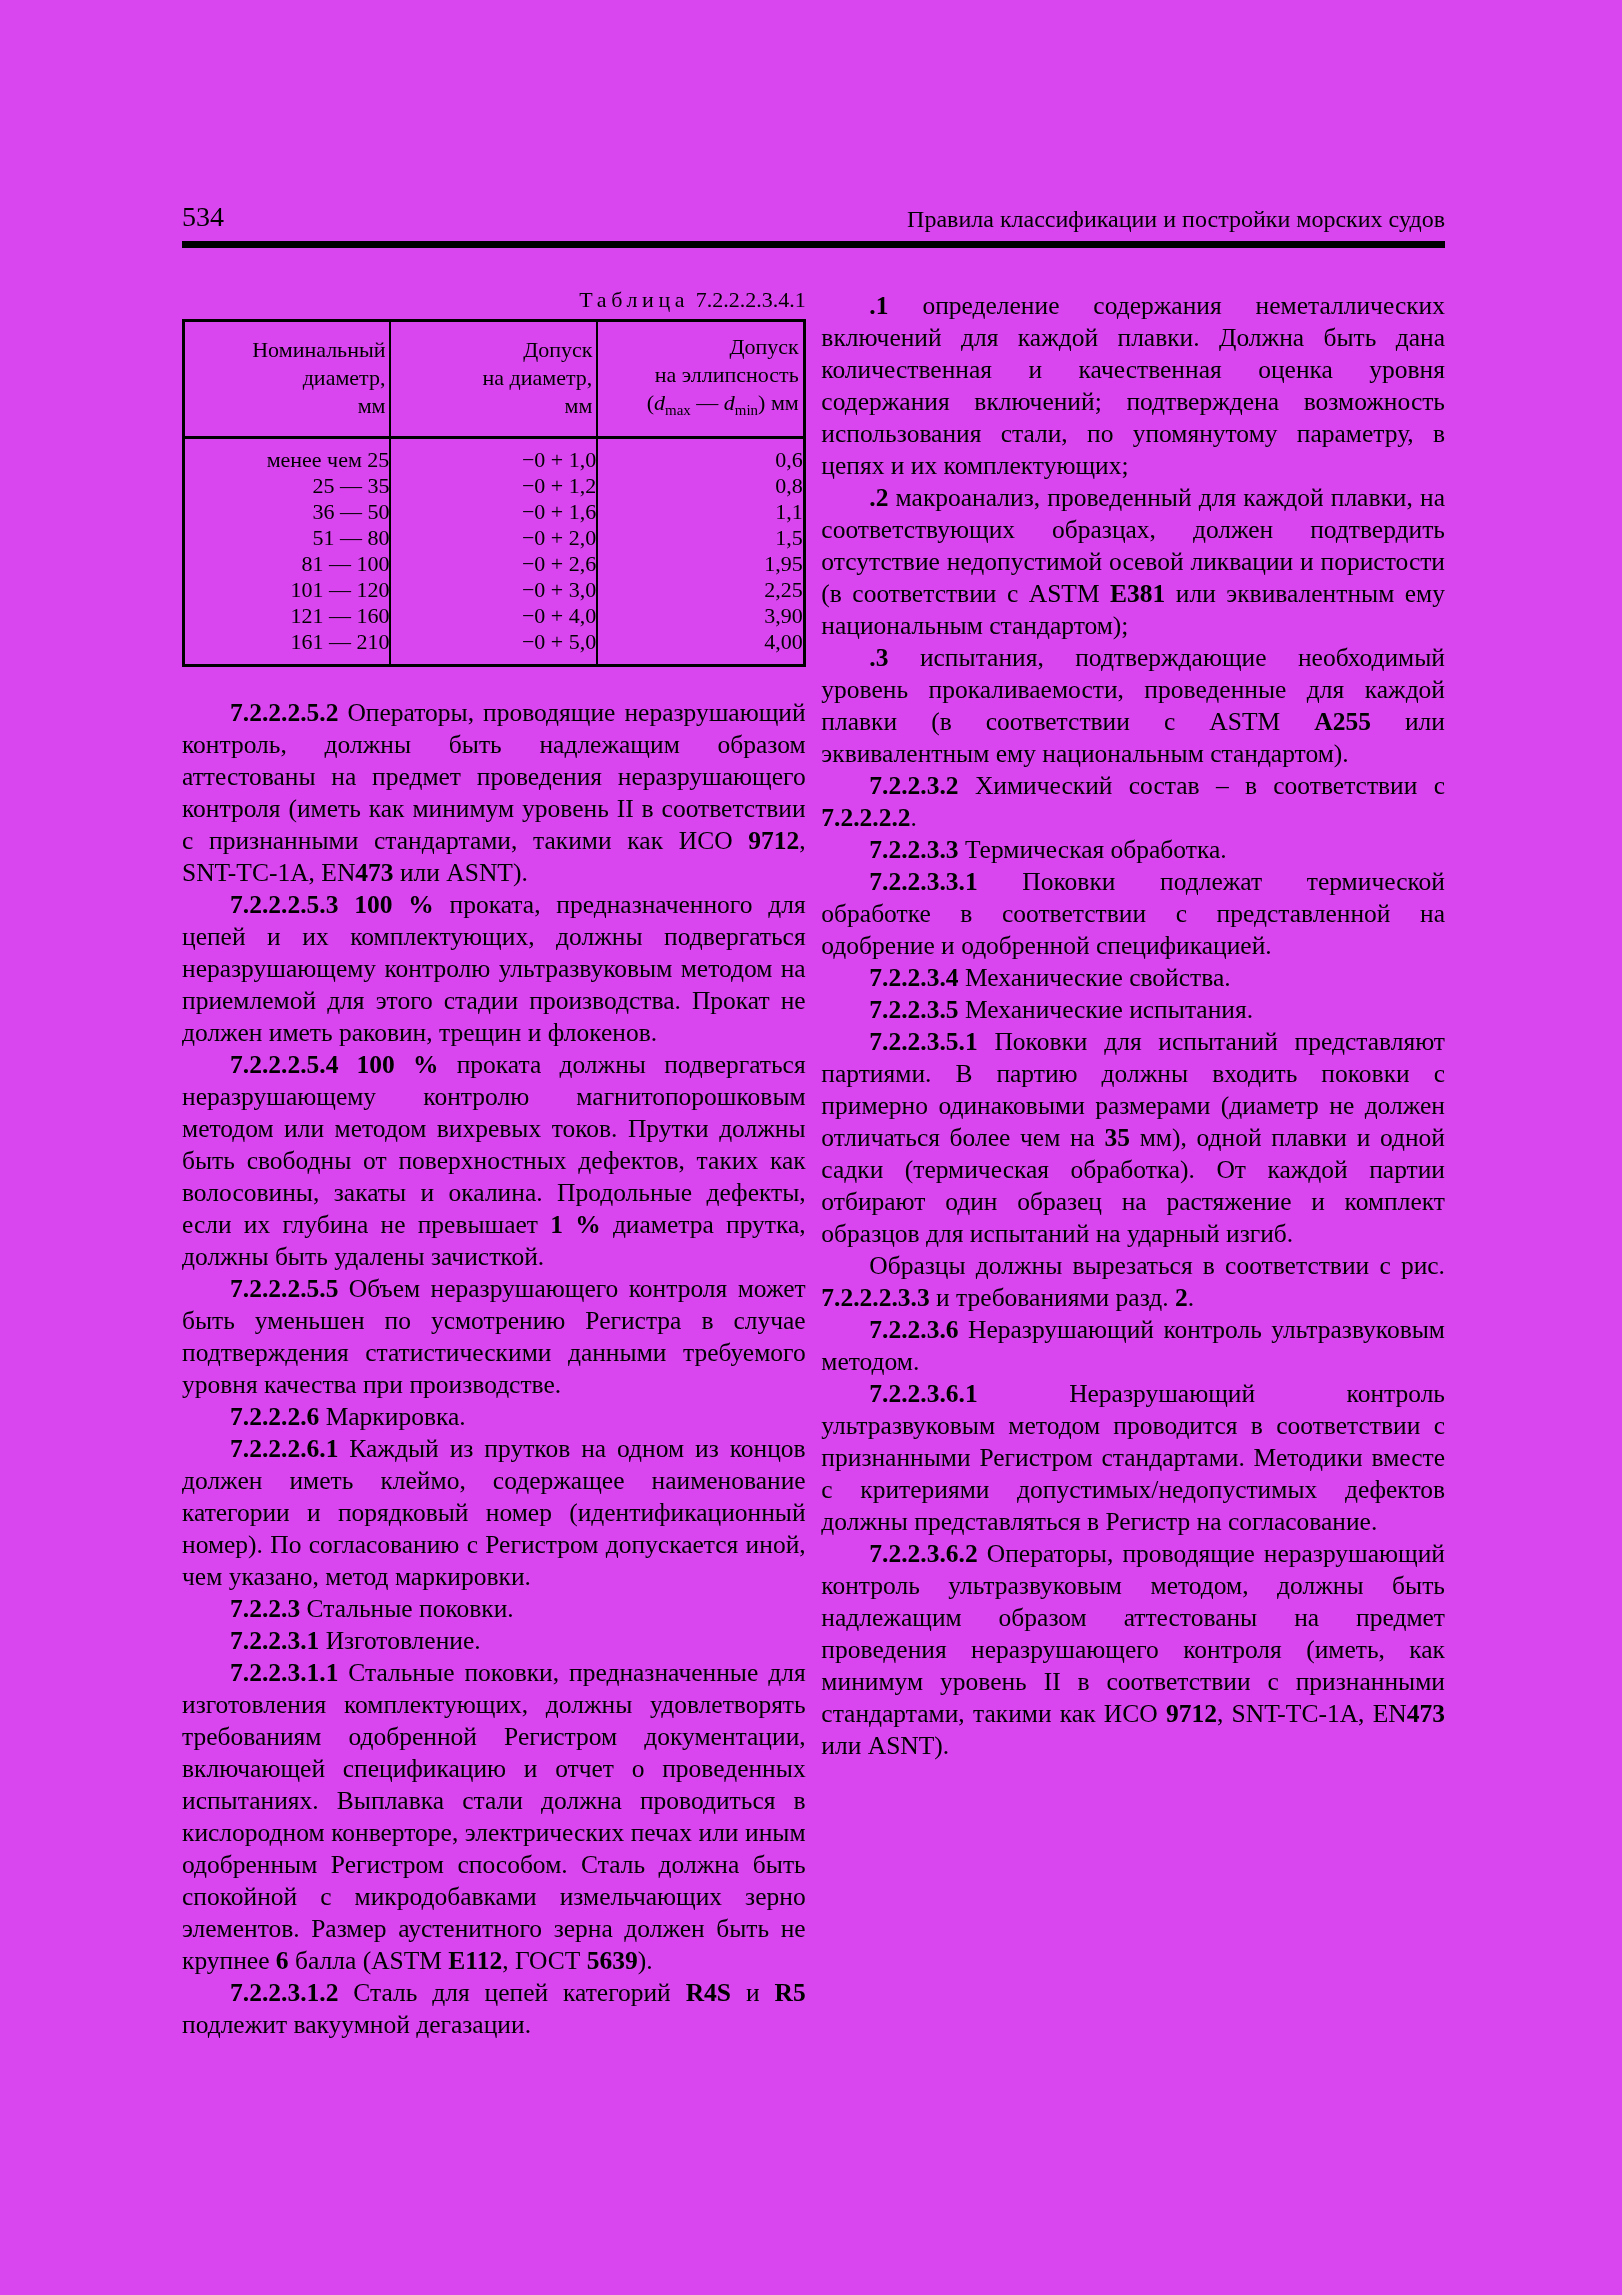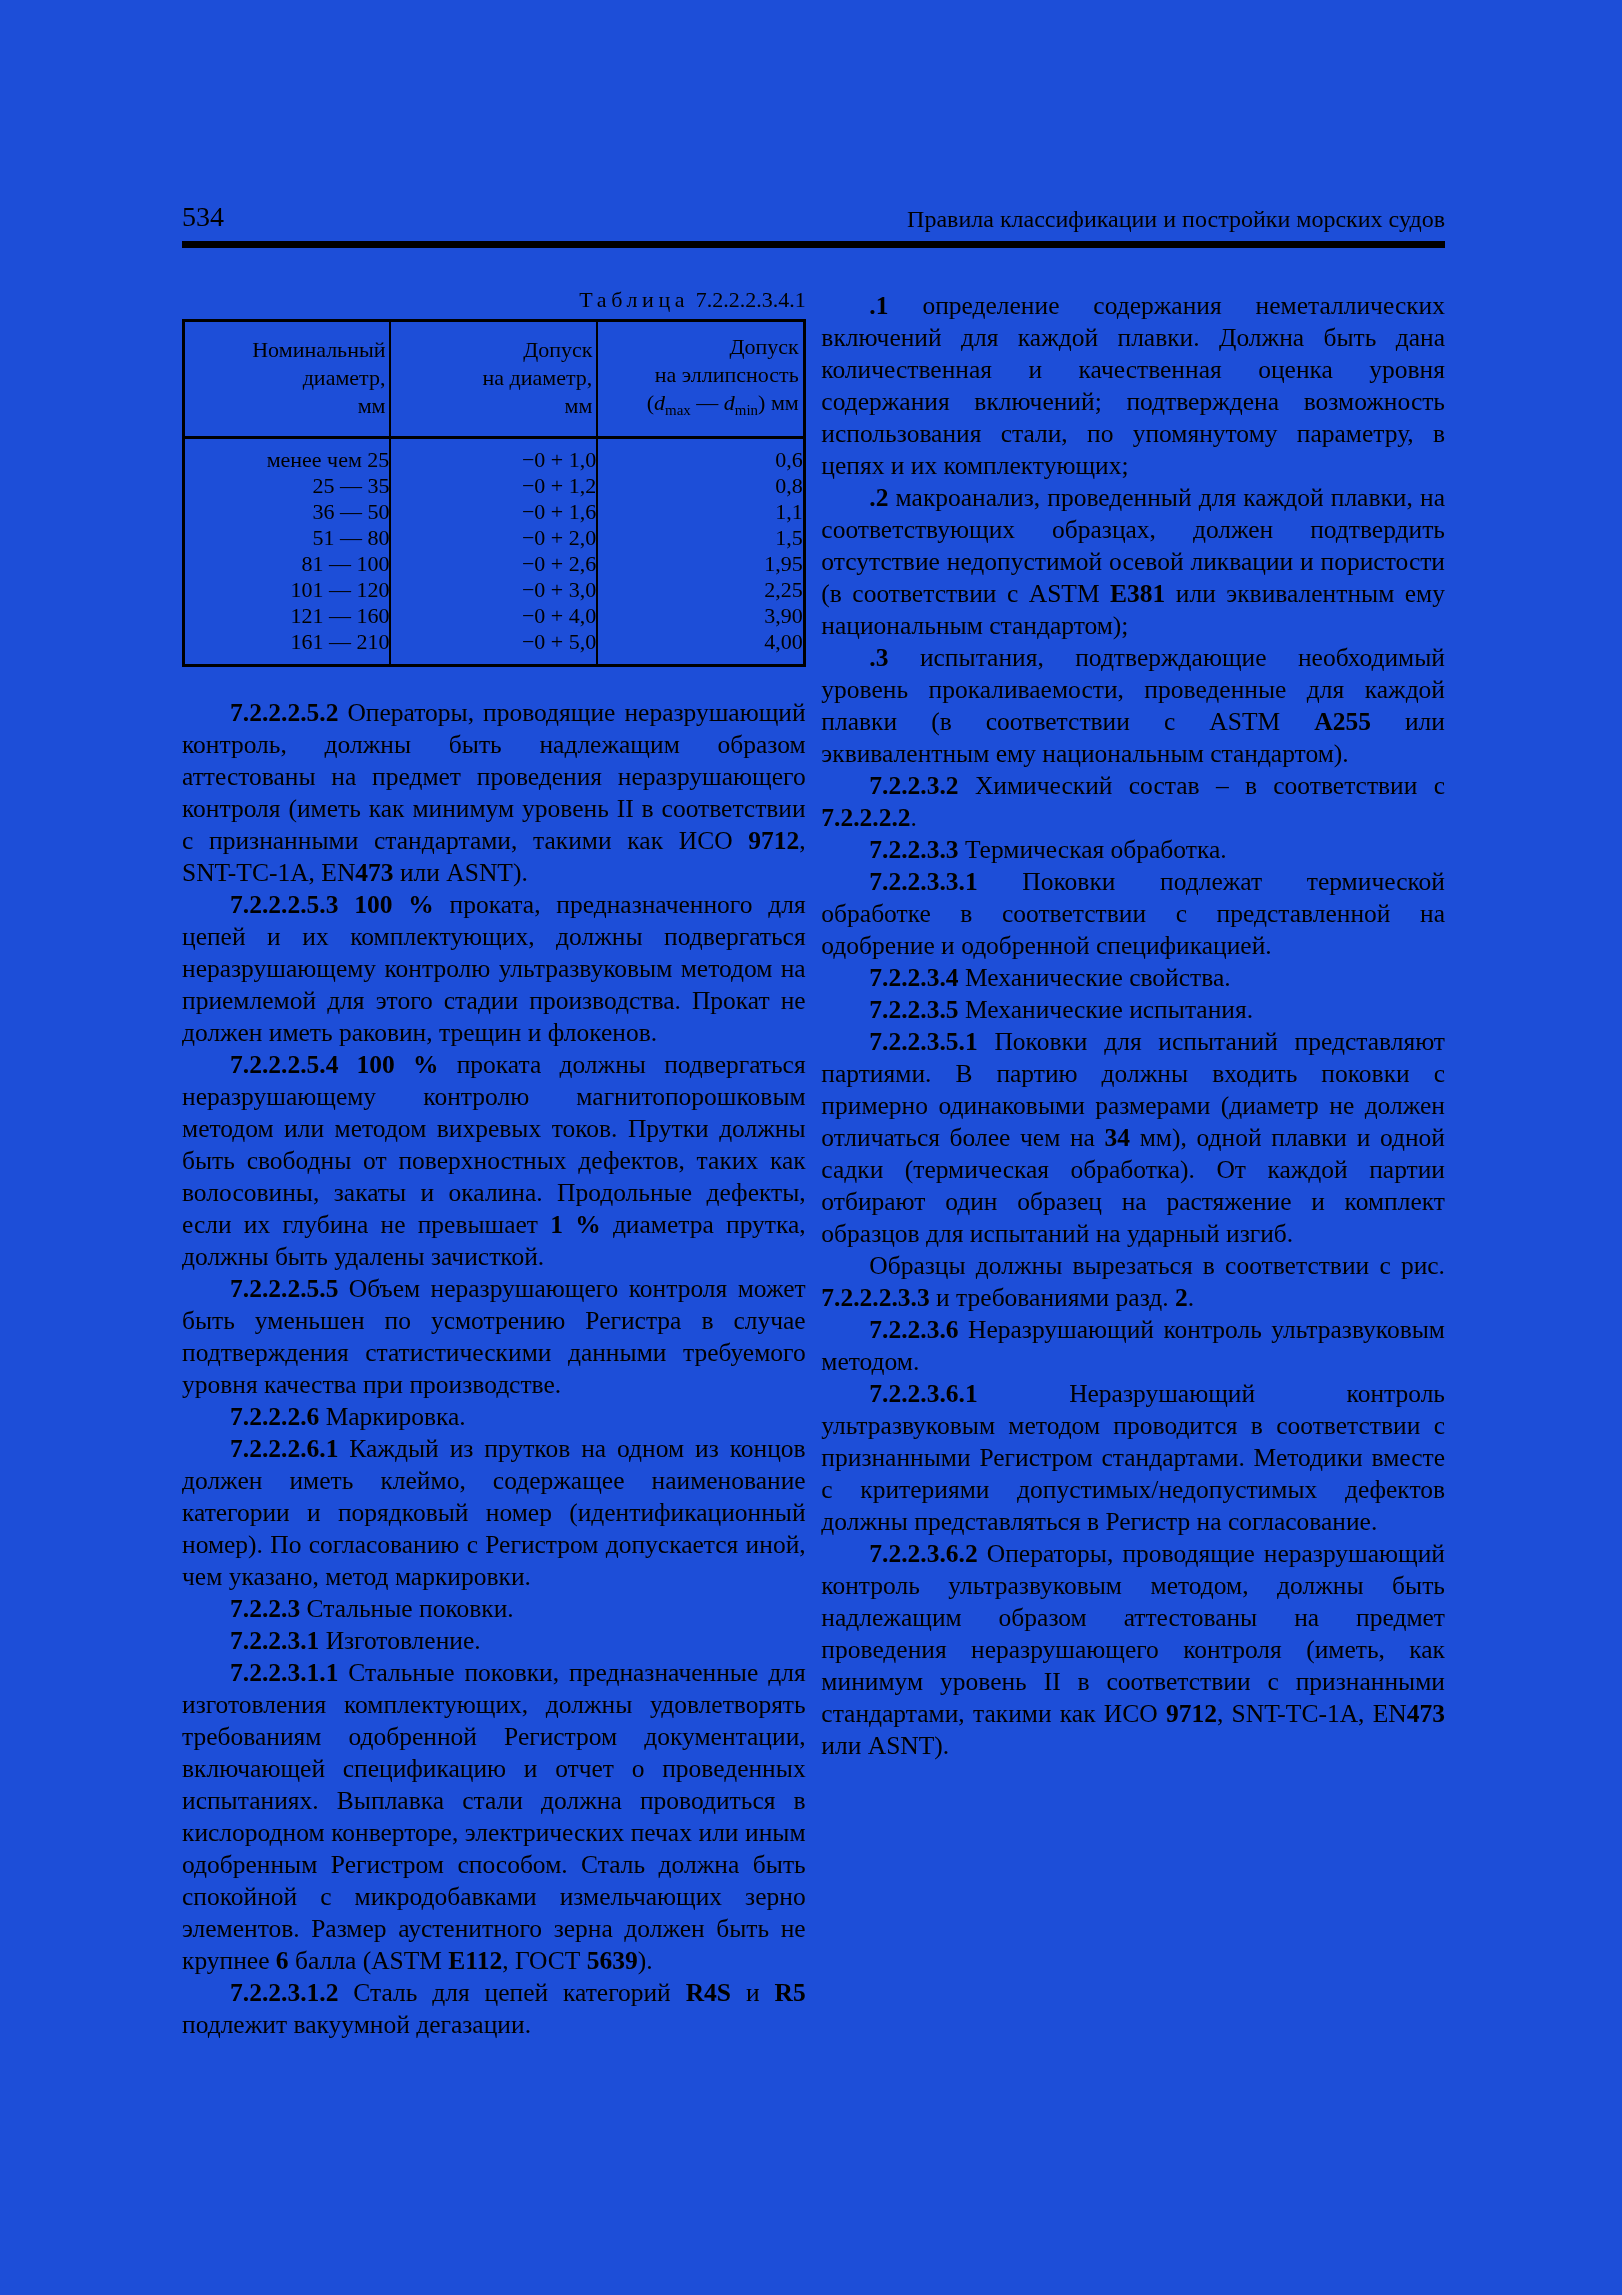--- a/index.html
+++ b/index.html
@@ -1,19 +1,19 @@
 <!DOCTYPE html>
 <html lang="ru" style="font-size:10.5px"><head>
 <meta charset="utf-8">
 <style>
   html, body { margin:0; padding:0; background:#ffffff; }
   .page {
     position: relative;
     width: 1623px; height: 2295px;
-    background: #1d4ed8; color: #000000;
+    background: #d946ef; color: #000000;
     font-family: "Liberation Serif", serif;
     box-sizing: border-box;
     padding: 202px 178px 8px 182px;
     overflow: hidden;
   }
   .header {
     display: flex; justify-content: space-between; align-items: flex-end;
     padding-bottom: 7.9px;
     border-bottom: 7.2px solid #000;
   }
@@ -153,21 +153,21 @@
 
     <div class="col col-right">
       <p class="para"><b>.1</b><span> определение содержания неметаллических включений для каждой плавки. Должна быть дана количественная и качественная оценка уровня содержания включений; подтверждена возможность использования стали, по упомянутому параметру, в цепях и их комплектующих;</span></p>
       <p class="para"><b>.2</b><span> макроанализ, проведенный для каждой плавки, на соответствующих образцах, должен подтвердить отсутствие недопустимой осевой ликвации и пористости (в соответствии с ASTM </span><b>E381</b><span> или эквивалентным ему национальным стандартом);</span></p>
       <p class="para"><b>.3</b><span> испытания, подтверждающие необходимый уровень прокаливаемости, проведенные для каждой плавки (в соответствии с ASTM </span><b>A255</b><span> или эквивалентным ему национальным стандартом).</span></p>
       <p class="para"><b>7.2.2.3.2</b><span> Химический состав – в соответствии с </span><b>7.2.2.2.2</b><span>.</span></p>
       <p class="para"><b>7.2.2.3.3</b><span> Термическая обработка.</span></p>
       <p class="para"><b>7.2.2.3.3.1</b><span> Поковки подлежат термической обработке в соответствии с представленной на одобрение и одобренной спецификацией.</span></p>
       <p class="para"><b>7.2.2.3.4</b><span> Механические свойства.</span></p>
       <p class="para"><b>7.2.2.3.5</b><span> Механические испытания.</span></p>
-      <p class="para"><b>7.2.2.3.5.1</b><span> Поковки для испытаний представляют партиями. В партию должны входить поковки с примерно одинаковыми размерами (диаметр не должен отличаться более чем на </span><b>34</b><span> мм), одной плавки и одной садки (термическая обработка). От каждой партии отбирают один образец на растяжение и комплект образцов для испытаний на ударный изгиб.</span></p>
+      <p class="para"><b>7.2.2.3.5.1</b><span> Поковки для испытаний представляют партиями. В партию должны входить поковки с примерно одинаковыми размерами (диаметр не должен отличаться более чем на </span><b>35</b><span> мм), одной плавки и одной садки (термическая обработка). От каждой партии отбирают один образец на растяжение и комплект образцов для испытаний на ударный изгиб.</span></p>
       <p class="para"><span>Образцы должны вырезаться в соответствии с рис. </span><b>7.2.2.2.3.3</b><span> и требованиями разд. </span><b>2</b><span>.</span></p>
       <p class="para"><b>7.2.2.3.6</b><span> Неразрушающий контроль ультразвуковым методом.</span></p>
       <p class="para"><b>7.2.2.3.6.1</b><span> Неразрушающий контроль ультразвуковым методом проводится в соответствии с признанными Регистром стандартами. Методики вместе с критериями допустимых/недопустимых дефектов должны представляться в Регистр на согласование.</span></p>
       <p class="para"><b>7.2.2.3.6.2</b><span> Операторы, проводящие неразрушающий контроль  ультразвуковым методом, должны быть надлежащим образом аттестованы на предмет проведения неразрушающего контроля (иметь, как минимум уровень II  в соответствии с признанными стандартами, такими как ИСО </span><b>9712</b><span>, SNT-TC-1A, EN</span><b>473</b><span> или ASNT).</span></p>
     </div>
 
   </div>
 </div>
 
 

